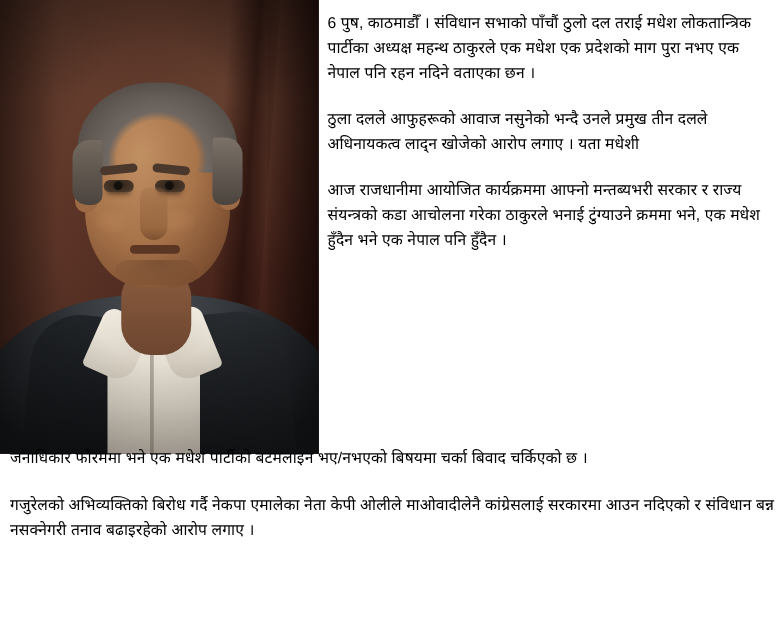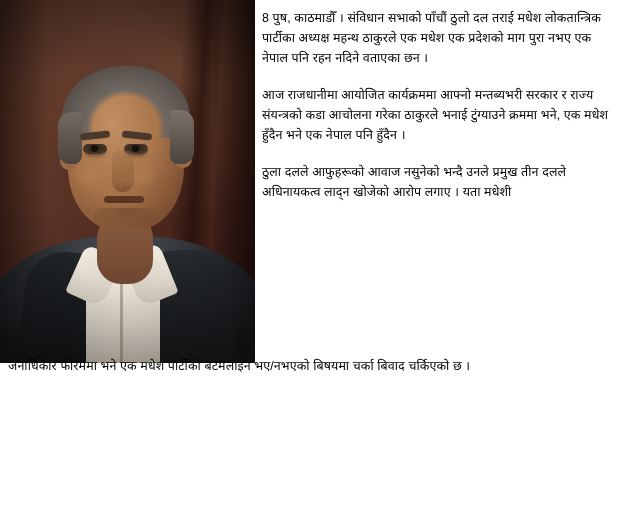--- a/index.html
+++ b/index.html
@@ -267,22 +267,23 @@
     <div class="eye-r"></div>
     <div class="cheek-l"></div>
     <div class="cheek-r"></div>
     <div class="nose"></div>
     <div class="mouth"></div>
     <div class="chin-shade"></div>
     <div class="vignette"></div>
   </div>
 
   <div class="text-col">
-    <p class="para">8 पुष, काठमाडौँ । संविधान सभाको पाँचाैं ठुलो दल तराई मधेश लोकतान्त्रिक पार्टीका अध्यक्ष महन्थ ठाकुरले एक मधेश एक प्रदेशको माग पुरा नभए एक नेपाल पनि रहन नदिने वताएका छन ।</p>
+    <p class="para">6 पुष, काठमाडौँ । संविधान सभाको पाँचाैं ठुलो दल तराई मधेश लोकतान्त्रिक पार्टीका अध्यक्ष महन्थ ठाकुरले एक मधेश एक प्रदेशको माग पुरा नभए एक नेपाल पनि रहन नदिने वताएका छन ।</p>
+    <p class="para">ठुला दलले आफुहरूको आवाज नसुनेको भन्दै उनले प्रमुख तीन दलले अधिनायकत्व लाद्न खोजेको आरोप लगाए । यता मधेशी</p>
     <p class="para">आज राजधानीमा आयोजित कार्यक्रममा आफ्नो मन्तब्यभरी सरकार र राज्य संयन्त्रको कडा आचोलना गरेका ठाकुरले भनाई टुंग्याउने क्रममा भने, एक मधेश हुँदैन भने एक नेपाल पनि हुँदैन ।</p>
-    <p class="para">ठुला दलले आफुहरूको आवाज नसुनेको भन्दै उनले प्रमुख तीन दलले अधिनायकत्व लाद्न खोजेको आरोप लगाए । यता मधेशी</p>
   </div>
 
   <div class="full-block">
     <p class="para">जनाधिकार फोरममा भने एक मधेश पार्टीको बटमलाइन भए/नभएको बिषयमा चर्का बिवाद चर्किएको छ ।</p>
+    <p class="para">गजुरेलको अभिव्यक्तिको बिरोध गर्दै नेकपा एमालेका नेता केपी ओलीले माओवादीलेनै कांग्रेसलाई सरकारमा आउन नदिएको र संविधान बन्न नसक्नेगरी तनाव बढाइरहेको आरोप लगाए ।</p>
   </div>
 
 </div>
 
 </body></html>

